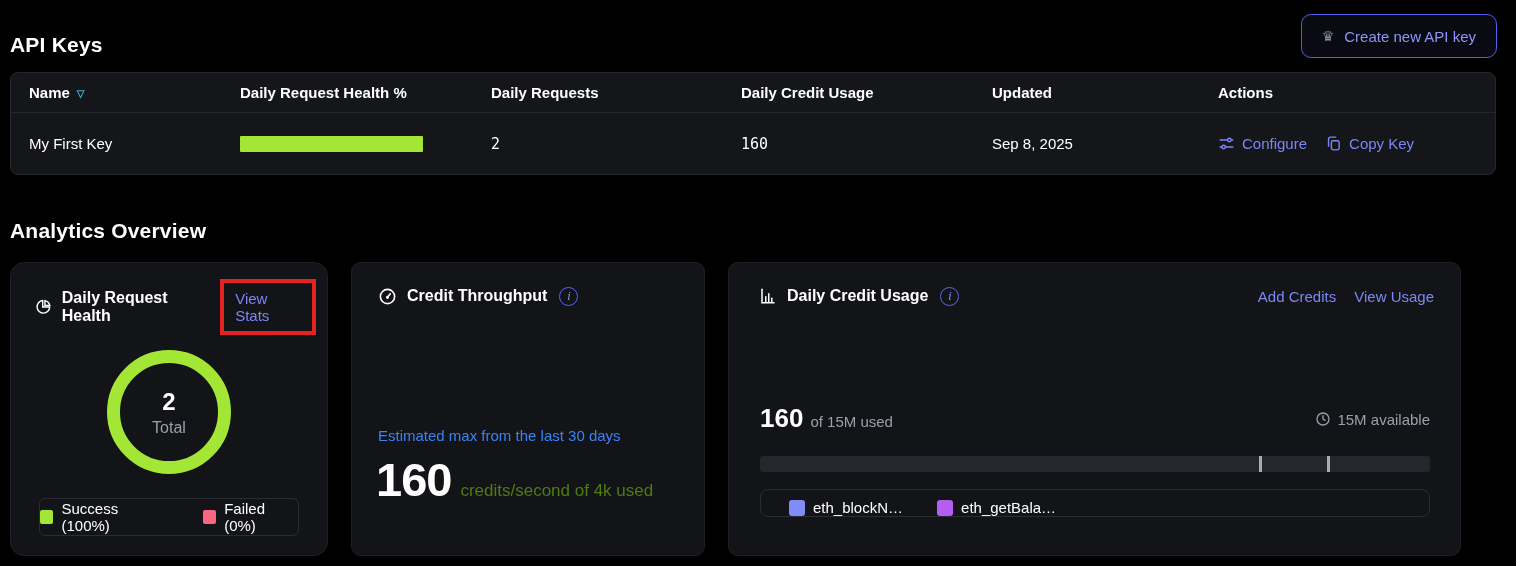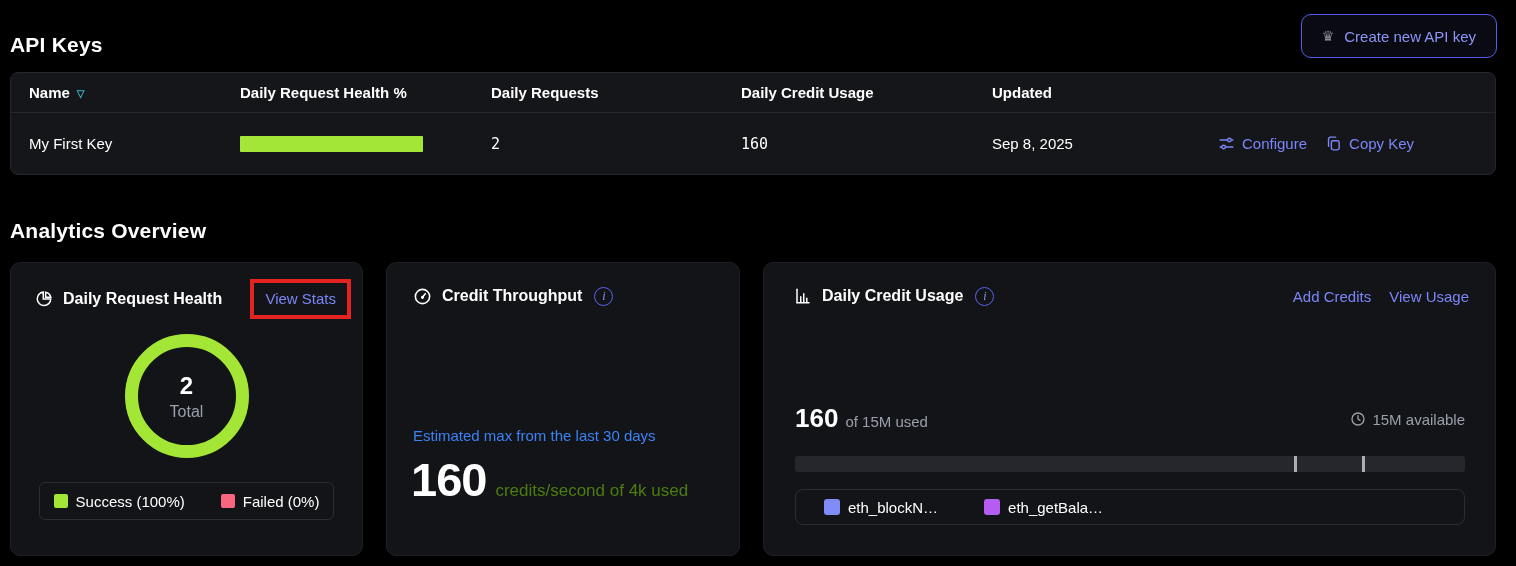--- a/index.html
+++ b/index.html
@@ -42,21 +42,21 @@
   .mono { font-family:"DejaVu Sans Mono", monospace; font-size:15px; }
   .actions { display:flex; align-items:center; gap:18px; }
   .link { color:#7c86f8; font-size:15px; cursor:pointer; display:inline-flex; align-items:center; gap:7px; text-decoration:none; }
 
   
   .cards { position:absolute; left:10px; top:262px; display:flex; gap:23px; }
   .card {
     height:294px; background:#131418; border:1px solid #1f2025; border-radius:10px;
     position:relative;
   }
-  .card-1 { width:353px; }
+  .card-1 { width:318px;border-radius:14px; }
   .card-2 { width:354px; }
   .card-3 { width:733px; }
   .card-head {
     display:flex; align-items:center; gap:10px;
     padding:16px 11px 0 24px; min-height:50px;
   }
   .card-title { font-size:16px; font-weight:700; }
   .info-badge {
     width:19px; height:19px; border:1.5px solid #5a63f0; border-radius:50%;
     display:inline-flex; align-items:center; justify-content:center;
@@ -99,23 +99,23 @@
   .dcu-used { font-size:26px; font-weight:700; }
   .dim { color:#9aa0ab; font-size:15px; }
   .dcu-used-label { margin-left:7px; }
   .dcu-available { margin-left:auto; display:flex; align-items:center; gap:6px; }
   .usage-bar {
     position:relative; margin:22px 30px 0 31px; height:16px;
     background:#26272d; border-radius:3px;
   }
   .tick { position:absolute; top:0; width:3px; height:16px; background:#a9adb8; }
   .dcu-legend {
-    margin:17px 30px 0 31px; height:36px;
+    margin:17px 30px 0 31px; height:28px;
     border:1px solid #2b2d32; border-radius:8px;
-    display:flex; align-items:center; gap:46px; padding-left:28px; font-size:15px;
+    display:flex; align-items:flex-end; gap:34px; padding-left:28px; font-size:15px;
   }
   .swatch-lg { width:16px; height:16px; border-radius:3px; }
 
   svg.ic { display:block; }
 </style>
 </head>
 <body>
 
 <div class="h1" id="apikeys-title">API Keys</div>
 
@@ -126,20 +126,21 @@
 
 <div class="table">
   <div class="t-head">
     <div>
       <span>Name</span><span class="sort-tri">▽</span>
     </div>
     <div>Daily Request Health %</div>
     <div>Daily Requests</div>
     <div>Daily Credit Usage</div>
     <div>Updated</div>
+    <div>Actions</div>
   </div>
   <div class="t-row">
     <div>My First Key</div>
     <div>
       <div class="health-bar" style="background-color: rgb(163, 230, 53);"></div>
     </div>
     <div class="mono">2</div>
     <div class="mono">160</div>
     <div>Sep 8, 2025</div>
     <div class="actions">

